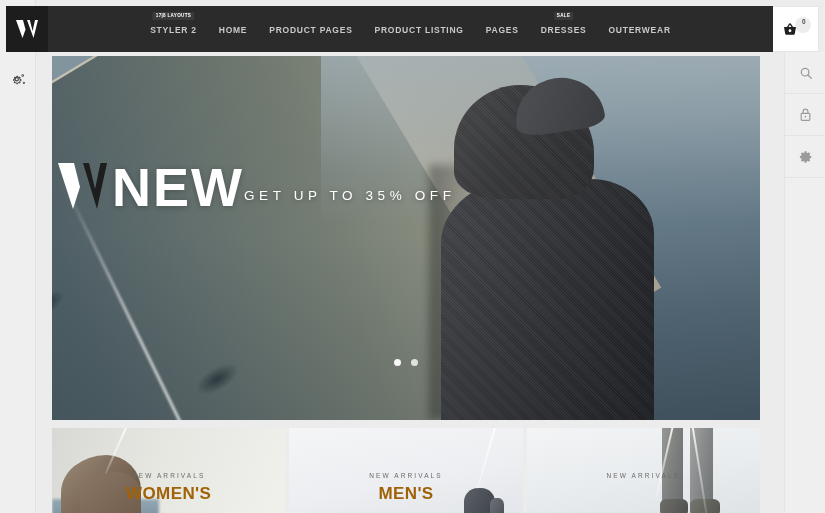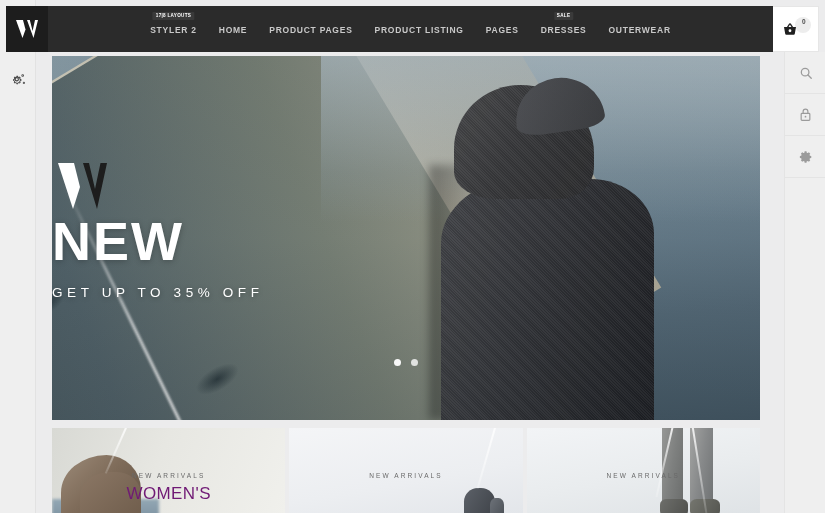--- a/index.html
+++ b/index.html
@@ -222,22 +222,22 @@
   .hero-overlay {
     position: absolute; inset: 0;
     background: linear-gradient(180deg, rgba(20,28,34,0.10) 0%, rgba(20,28,34,0.06) 50%, rgba(20,28,34,0.16) 100%);
   }
 
   .hero-content {
     position: absolute;
     left: 0; right: 0;
     top: 104px;
     display: flex;
-    flex-direction: column;
-    align-items: flex-start;
+    flex-direction: row;
+    align-items: center;
     z-index: 3;
   }
   .hero-logo-mark { margin-bottom: 2px; }
   .hero-title {
     color: #ffffff;
     font-size: 54px;
     font-weight: 700;
     letter-spacing: 2px;
     line-height: 1;
     text-shadow: 0 1px 6px rgba(0,0,0,0.25);
@@ -289,23 +289,23 @@
   .card-kicker {
     font-size: 6.5px;
     letter-spacing: 2.1px;
     color: #6a6a6a;
     font-weight: 500;
     text-transform: uppercase;
   }
   .card-title {
     margin-top: 5px;
     font-size: 17px;
-    font-weight: 400;
+    font-weight: 700;
     letter-spacing: 0.4px;
-    color: #701a75;
+    color: #a16207;
   }
 
   
   .c1-bg { position: absolute; inset: 0; background: linear-gradient(110deg, #d8d9d4 0%, #e7e7e2 45%, #f0f0ec 100%); }
   .c1-hair {
     position: absolute; left: 4%; top: 32%;
     width: 34%; height: 90%;
     background: linear-gradient(135deg, #9c8a78 0%, #7d6a58 45%, #5d4e40 100%);
     border-radius: 58% 44% 18% 22% / 50% 46% 16% 20%;
   }
@@ -546,20 +546,21 @@
 
     <div class="card">
       <div class="card-art">
         <div class="c2-bg"></div>
         <div class="c2-figure"></div>
         <div class="c2-figure-arm"></div>
         <div class="c2-streak"></div>
       </div>
       <div class="card-text">
         <div class="card-kicker">NEW ARRIVALS</div>
+        <div class="card-title">MEN'S</div>
       </div>
     </div>
 
     <div class="card">
       <div class="card-art">
         <div class="c3-bg"></div>
         <div class="c3-leg-l"></div>
         <div class="c3-leg-r"></div>
         <div class="c3-boot-l"></div>
         <div class="c3-boot-r"></div>

